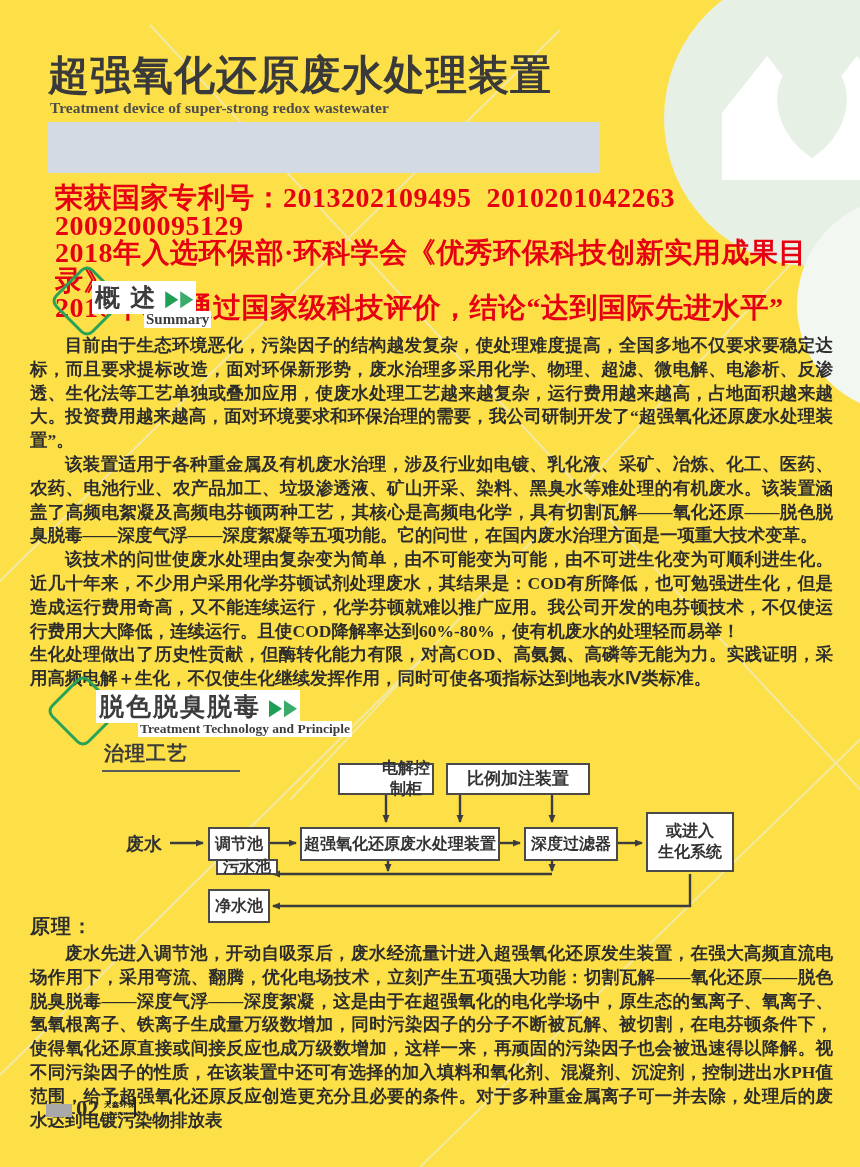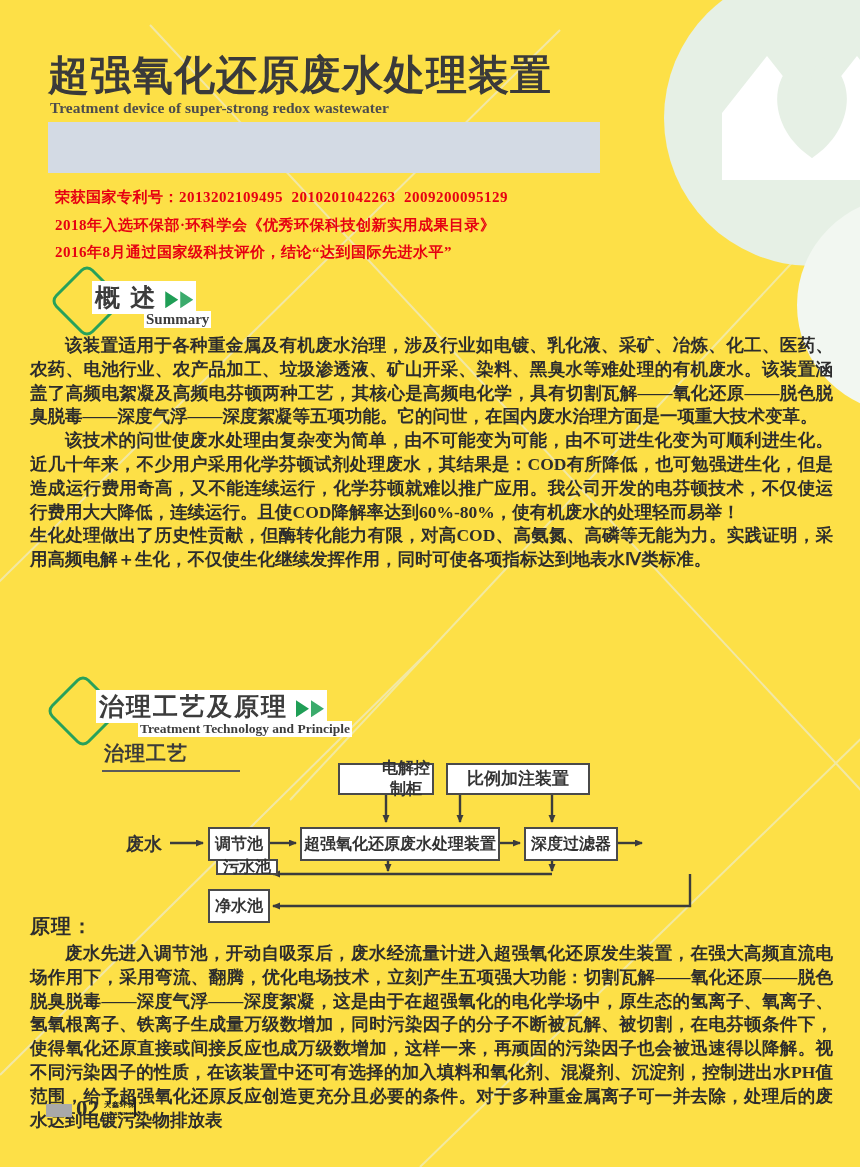--- a/index.html
+++ b/index.html
@@ -20,21 +20,21 @@
   .page-subtitle {
     position:absolute; left:50px; top:99px;
     font-size:15.5px; font-weight:700; color:#4d4d4d;
   }
   .banner {
     position:absolute; left:48px; top:122px; width:552px; height:51px;
     background:#d3dae4;
   }
   .honors { position:absolute; left:55px; top:184px; width:780px; }
   .honor-line {
-    font-size:15px; font-weight:800; color:#e60012;
+    font-size:28px; font-weight:800; color:#e60012;
     line-height:27.5px; white-space:pre-wrap; letter-spacing:0.5px;
   }
 
   .diamond {
     position:absolute; width:54px; height:54px;
     border:3.5px solid #28a15b; border-radius:9px;
     transform:rotate(45deg); background:transparent;
   }
   .sec-title-cn {
     position:absolute; font-size:25px; font-weight:900; color:#3c3c3c;
@@ -128,27 +128,28 @@
       <div class="honor-line">荣获国家专利号：2013202109495  2010201042263  2009200095129</div>
       <div class="honor-line">2018年入选环保部·环科学会《优秀环保科技创新实用成果目录》</div>
       <div class="honor-line">2016年8月通过国家级科技评价，结论“达到国际先进水平”</div>
     </div>
 
     <div class="diamond" style="left:60px; top:274px;"></div>
     <div class="sec-title-cn" style="left:92px; top:281px;"><span>概 述</span><span class="dbl-arrow"><span class="tri"></span><span class="tri t2"></span></span></div>
     <div class="sec-title-en" style="left:144px; top:311px; font-size:15px;">Summary</div>
 
     <div class="body-text" style="top:334px;">
+      <p>目前由于生态环境恶化，污染因子的结构越发复杂，使处理难度提高，全国多地不仅要求要稳定达标，而且要求提标改造，面对环保新形势，废水治理多采用化学、物理、超滤、微电解、电渗析、反渗透、生化法等工艺单独或叠加应用，使废水处理工艺越来越复杂，运行费用越来越高，占地面积越来越大。投资费用越来越高，面对环境要求和环保治理的需要，我公司研制开发了“超强氧化还原废水处理装置”。</p>
       <p>该装置适用于各种重金属及有机废水治理，涉及行业如电镀、乳化液、采矿、冶炼、化工、医药、农药、电池行业、农产品加工、垃圾渗透液、矿山开采、染料、黑臭水等难处理的有机废水。该装置涵盖了高频电絮凝及高频电芬顿两种工艺，其核心是高频电化学，具有切割瓦解——氧化还原——脱色脱臭脱毒——深度气浮——深度絮凝等五项功能。它的问世，在国内废水治理方面是一项重大技术变革。</p>
       <p>该技术的问世使废水处理由复杂变为简单，由不可能变为可能，由不可进生化变为可顺利进生化。近几十年来，不少用户采用化学芬顿试剂处理废水，其结果是：COD有所降低，也可勉强进生化，但是造成运行费用奇高，又不能连续运行，化学芬顿就难以推广应用。我公司开发的电芬顿技术，不仅使运行费用大大降低，连续运行。且使COD降解率达到60%-80%，使有机废水的处理轻而易举！</p>
       <p class="no-indent">生化处理做出了历史性贡献，但酶转化能力有限，对高COD、高氨氮、高磷等无能为力。实践证明，采用高频电解＋生化，不仅使生化继续发挥作用，同时可使各项指标达到地表水Ⅳ类标准。</p>
     </div>
 
     <div class="diamond" style="left:56px; top:684px;"></div>
-    <div class="sec-title-cn" style="left:96px; top:690px;"><span>治理工艺及原理</span><span class="dbl-arrow"><span class="tri"></span><span class="tri t2"></span></span></div>
+    <div class="sec-title-cn" style="left:96px; top:690px;"><span>脱色脱臭脱毒</span><span class="dbl-arrow"><span class="tri"></span><span class="tri t2"></span></span></div>
     <div class="sec-title-en" style="left:138px; top:721px; font-size:13.5px;">Treatment Technology and Principle</div>
 
     <div class="sub-heading">治理工艺</div>
     <div class="sub-underline"></div>
 
     <div class="flowchart">
       <svg width="660" height="175" viewBox="0 0 660 175">
         <defs>
           <marker id="ah" markerWidth="9" markerHeight="8" refX="7" refY="3.5" orient="auto" markerUnits="userSpaceOnUse">
             <path d="M0,0 L8,3.5 L0,7 Z" fill="#3c3c3c"></path>
@@ -169,20 +170,22 @@
         </g>
       </svg>
       <div class="flabel" style="left:6px; top:77px;">废水</div>
       <div class="fnode" style="left:218px; top:8px;  width:96px;  height:32px;padding-left:40px;">电解控制柜</div>
       <div class="fnode" style="left:326px; top:8px;  width:144px; height:32px; font-size:17px;">比例加注装置</div>
       <div class="fnode" style="left:88px;  top:72px; width:62px;  height:34px;">调节池</div>
       <div class="fnode" style="left:96px;  top:104px;width:62px;  height:16px;text-align:right;">污水池</div>
       <div class="fnode" style="left:88px;  top:134px;width:62px;  height:34px;">净水池</div>
       <div class="fnode" style="left:180px; top:72px; width:200px; height:34px;">超强氧化还原废水处理装置</div>
       <div class="fnode" style="left:404px; top:72px; width:94px;  height:34px;">深度过滤器</div>
+      <div class="fnode" style="left:526px; top:57px; width:88px;  height:60px;">或进入
+生化系统</div>
     </div>
 
     <div class="principle-heading">原理：</div>
     <div class="body-text" style="top:942px;">
       <p>废水先进入调节池，开动自吸泵后，废水经流量计进入超强氧化还原发生装置，在强大高频直流电场作用下，采用弯流、翻腾，优化电场技术，立刻产生五项强大功能：切割瓦解——氧化还原——脱色脱臭脱毒——深度气浮——深度絮凝，这是由于在超强氧化的电化学场中，原生态的氢离子、氧离子、氢氧根离子、铁离子生成量万级数增加，同时污染因子的分子不断被瓦解、被切割，在电芬顿条件下，使得氧化还原直接或间接反应也成万级数增加，这样一来，再顽固的污染因子也会被迅速得以降解。视不同污染因子的性质，在该装置中还可有选择的加入填料和氧化剂、混凝剂、沉淀剂，控制进出水PH值范围，给予超强氧化还原反应创造更充分且必要的条件。对于多种重金属离子可一并去除，处理后的废水达到电镀污染物排放表</p>
     </div>
 
     <div class="footer">
       <div class="footer-block"></div>
       <div class="footer-page">02</div>

